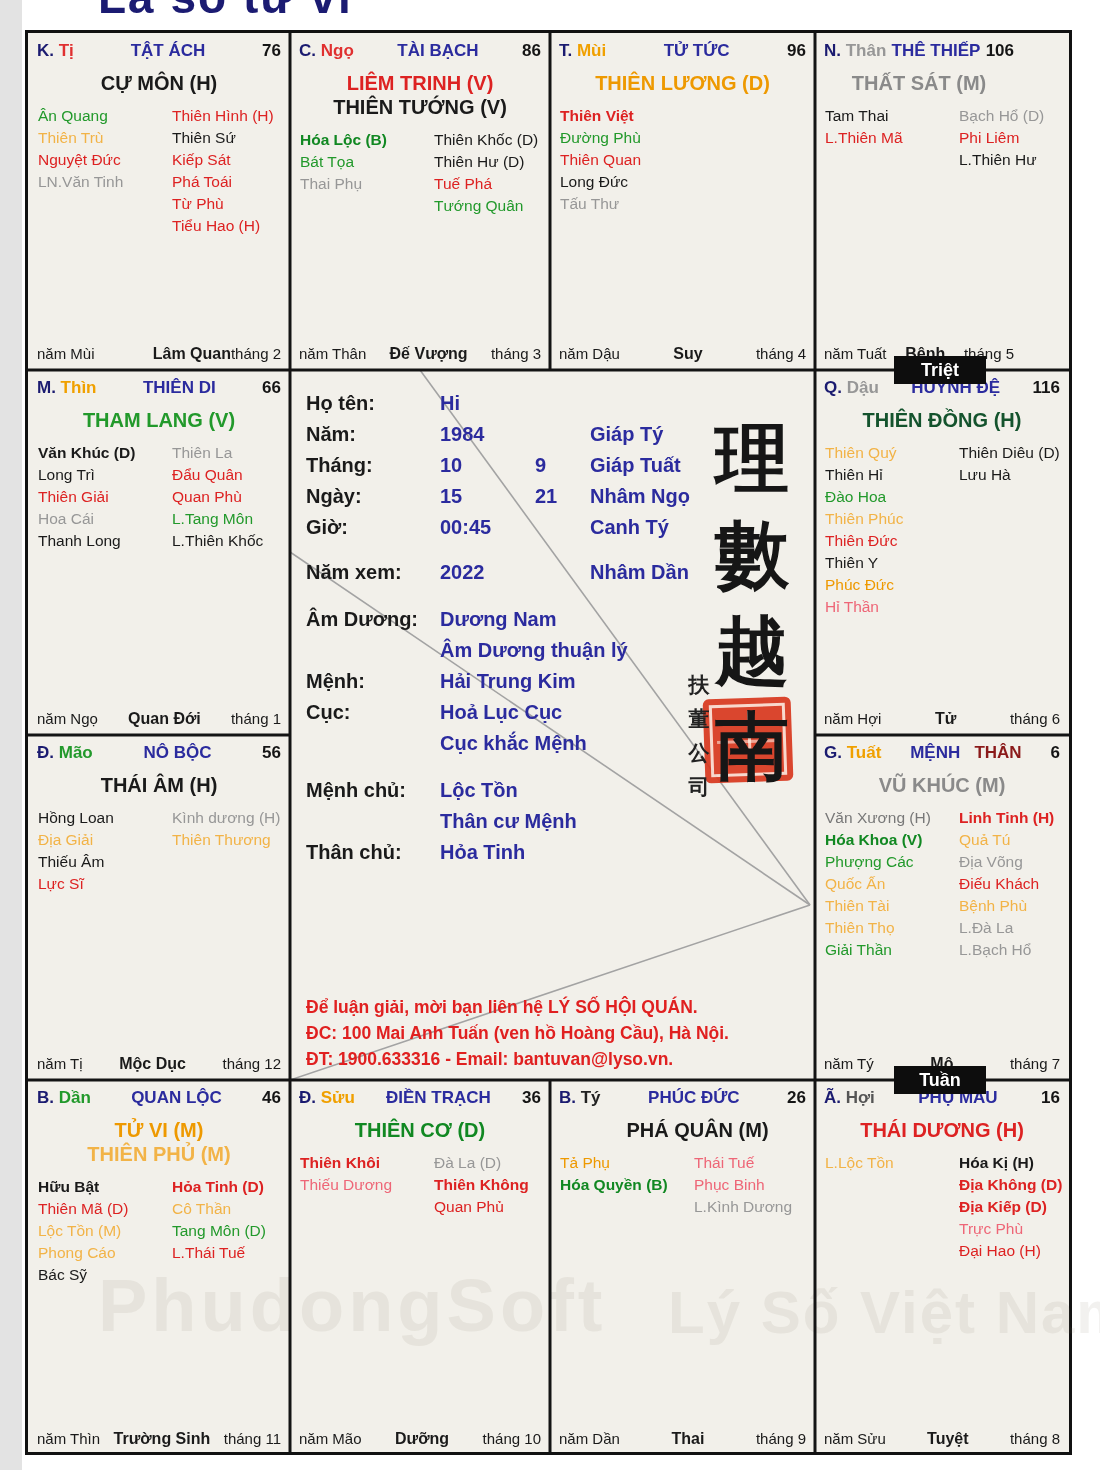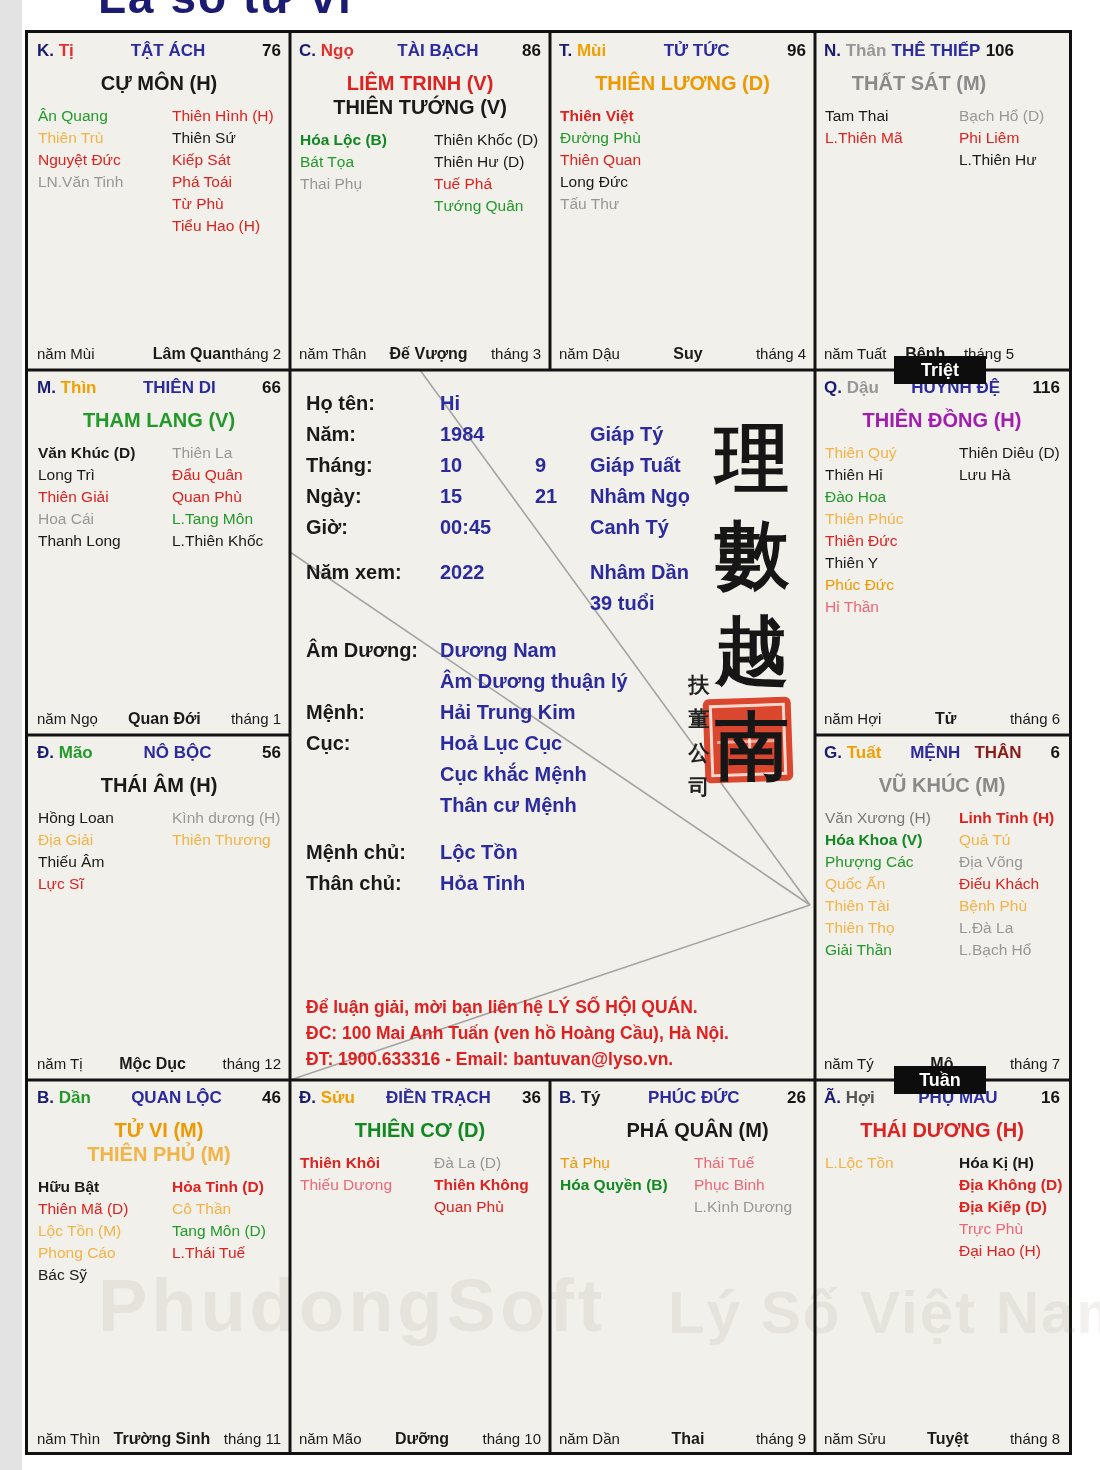--- a/index.html
+++ b/index.html
@@ -133,26 +133,20 @@
           <span class="i-value" style="font-weight: bold;">00:45</span>
           <span class="i-alt" style="font-weight: bold;"></span>
           <span class="i-canchi" style="font-weight: bold;">Canh Tý</span>
         </div>
         <div class="info-row" style="margin-top: 14px;">
           <span class="i-label" style="font-weight: bold;">Năm xem:</span>
           <span class="i-value" style="font-weight: bold;">2022</span>
           <span class="i-alt" style="font-weight: bold;"></span>
           <span class="i-canchi" style="font-weight: bold;">Nhâm Dần</span>
         </div>
-        <div class="info-row">
-          <span class="i-label" style="font-weight: bold;"></span>
-          <span class="i-value" style="font-weight: bold;"></span>
-          <span class="i-alt" style="font-weight: bold;"></span>
-          <span class="i-canchi" style="font-weight: bold;">39 tuổi</span>
-        </div>
         <div class="info-row" style="margin-top: 16px;">
           <span class="i-label" style="font-weight: bold;">Âm Dương:</span>
           <span class="i-value" style="font-weight: bold;">Dương Nam</span>
           <span class="i-alt" style="font-weight: bold;"></span>
           <span class="i-canchi" style="font-weight: bold;"></span>
         </div>
         <div class="info-row">
           <span class="i-label" style="font-weight: bold;"></span>
           <span class="i-value" style="font-weight: bold;">Âm Dương thuận lý</span>
           <span class="i-alt" style="font-weight: bold;"></span>
@@ -169,29 +163,29 @@
           <span class="i-value" style="font-weight: bold;">Hoả Lục Cục</span>
           <span class="i-alt" style="font-weight: bold;"></span>
           <span class="i-canchi" style="font-weight: bold;"></span>
         </div>
         <div class="info-row">
           <span class="i-label" style="font-weight: bold;"></span>
           <span class="i-value" style="font-weight: bold;">Cục khắc Mệnh</span>
           <span class="i-alt" style="font-weight: bold;"></span>
           <span class="i-canchi" style="font-weight: bold;"></span>
         </div>
-        <div class="info-row">
-          <span class="i-label" style="font-weight: bold;"></span>
-          <span class="i-value" style="font-weight: bold;">Thân cư Mệnh</span>
-          <span class="i-alt" style="font-weight: bold;"></span>
-          <span class="i-canchi" style="font-weight: bold;"></span>
-        </div>
         <div class="info-row" style="margin-top: 16px;">
           <span class="i-label" style="font-weight: bold;">Mệnh chủ:</span>
           <span class="i-value" style="font-weight: bold;">Lộc Tồn</span>
+          <span class="i-alt" style="font-weight: bold;"></span>
+          <span class="i-canchi" style="font-weight: bold;"></span>
+        </div>
+        <div class="info-row">
+          <span class="i-label" style="font-weight: bold;"></span>
+          <span class="i-value" style="font-weight: bold;">Thân cư Mệnh</span>
           <span class="i-alt" style="font-weight: bold;"></span>
           <span class="i-canchi" style="font-weight: bold;"></span>
         </div>
         <div class="info-row">
           <span class="i-label" style="font-weight: bold;">Thân chủ:</span>
           <span class="i-value" style="font-weight: bold;">Hỏa Tinh</span>
           <span class="i-alt" style="font-weight: bold;"></span>
           <span class="i-canchi" style="font-weight: bold;"></span>
         </div>
       </div>
@@ -346,21 +340,21 @@
         <span style="color: rgb(26, 26, 26);">tháng 1</span>
       </div>
     </div>
     <div class="palace" style="left: 787px; top: 337px; width: 254px; height: 365px;">
       <div class="p-head">
         <span class="p-canchi"><span style="color: rgb(27, 27, 112); font-weight: bold;">Q. </span><span style="color: rgb(151, 151, 151); font-weight: bold;">Dậu</span></span>
         <span class="p-name"><span style="color: rgb(43, 43, 158); font-weight: bold;">HUYNH ĐỆ</span></span>
         <span class="p-num" style="color: rgb(21, 21, 21); font-weight: bold;">116</span>
       </div>
       <div class="p-main">
-        <div><span style="color: #a21caf; font-weight: bold;">THIÊN ĐỒNG (H)</span></div>
+        <div><span style="color: #14532d; font-weight: bold;">THIÊN ĐỒNG (H)</span></div>
       </div>
       <div class="p-cols">
         <div class="p-col-l">
           <div><span style="color: rgb(242, 179, 71);">Thiên Quý</span></div>
           <div><span style="color: rgb(26, 26, 26);">Thiên Hỉ</span></div>
           <div><span style="color: rgb(34, 153, 43);">Đào Hoa</span></div>
           <div><span style="color: rgb(242, 179, 71);">Thiên Phúc</span></div>
           <div><span style="color: rgb(221, 34, 34);">Thiên Đức</span></div>
           <div><span style="color: rgb(26, 26, 26);">Thiên Y</span></div>
           <div><span style="color: rgb(238, 153, 0);">Phúc Đức</span></div>

